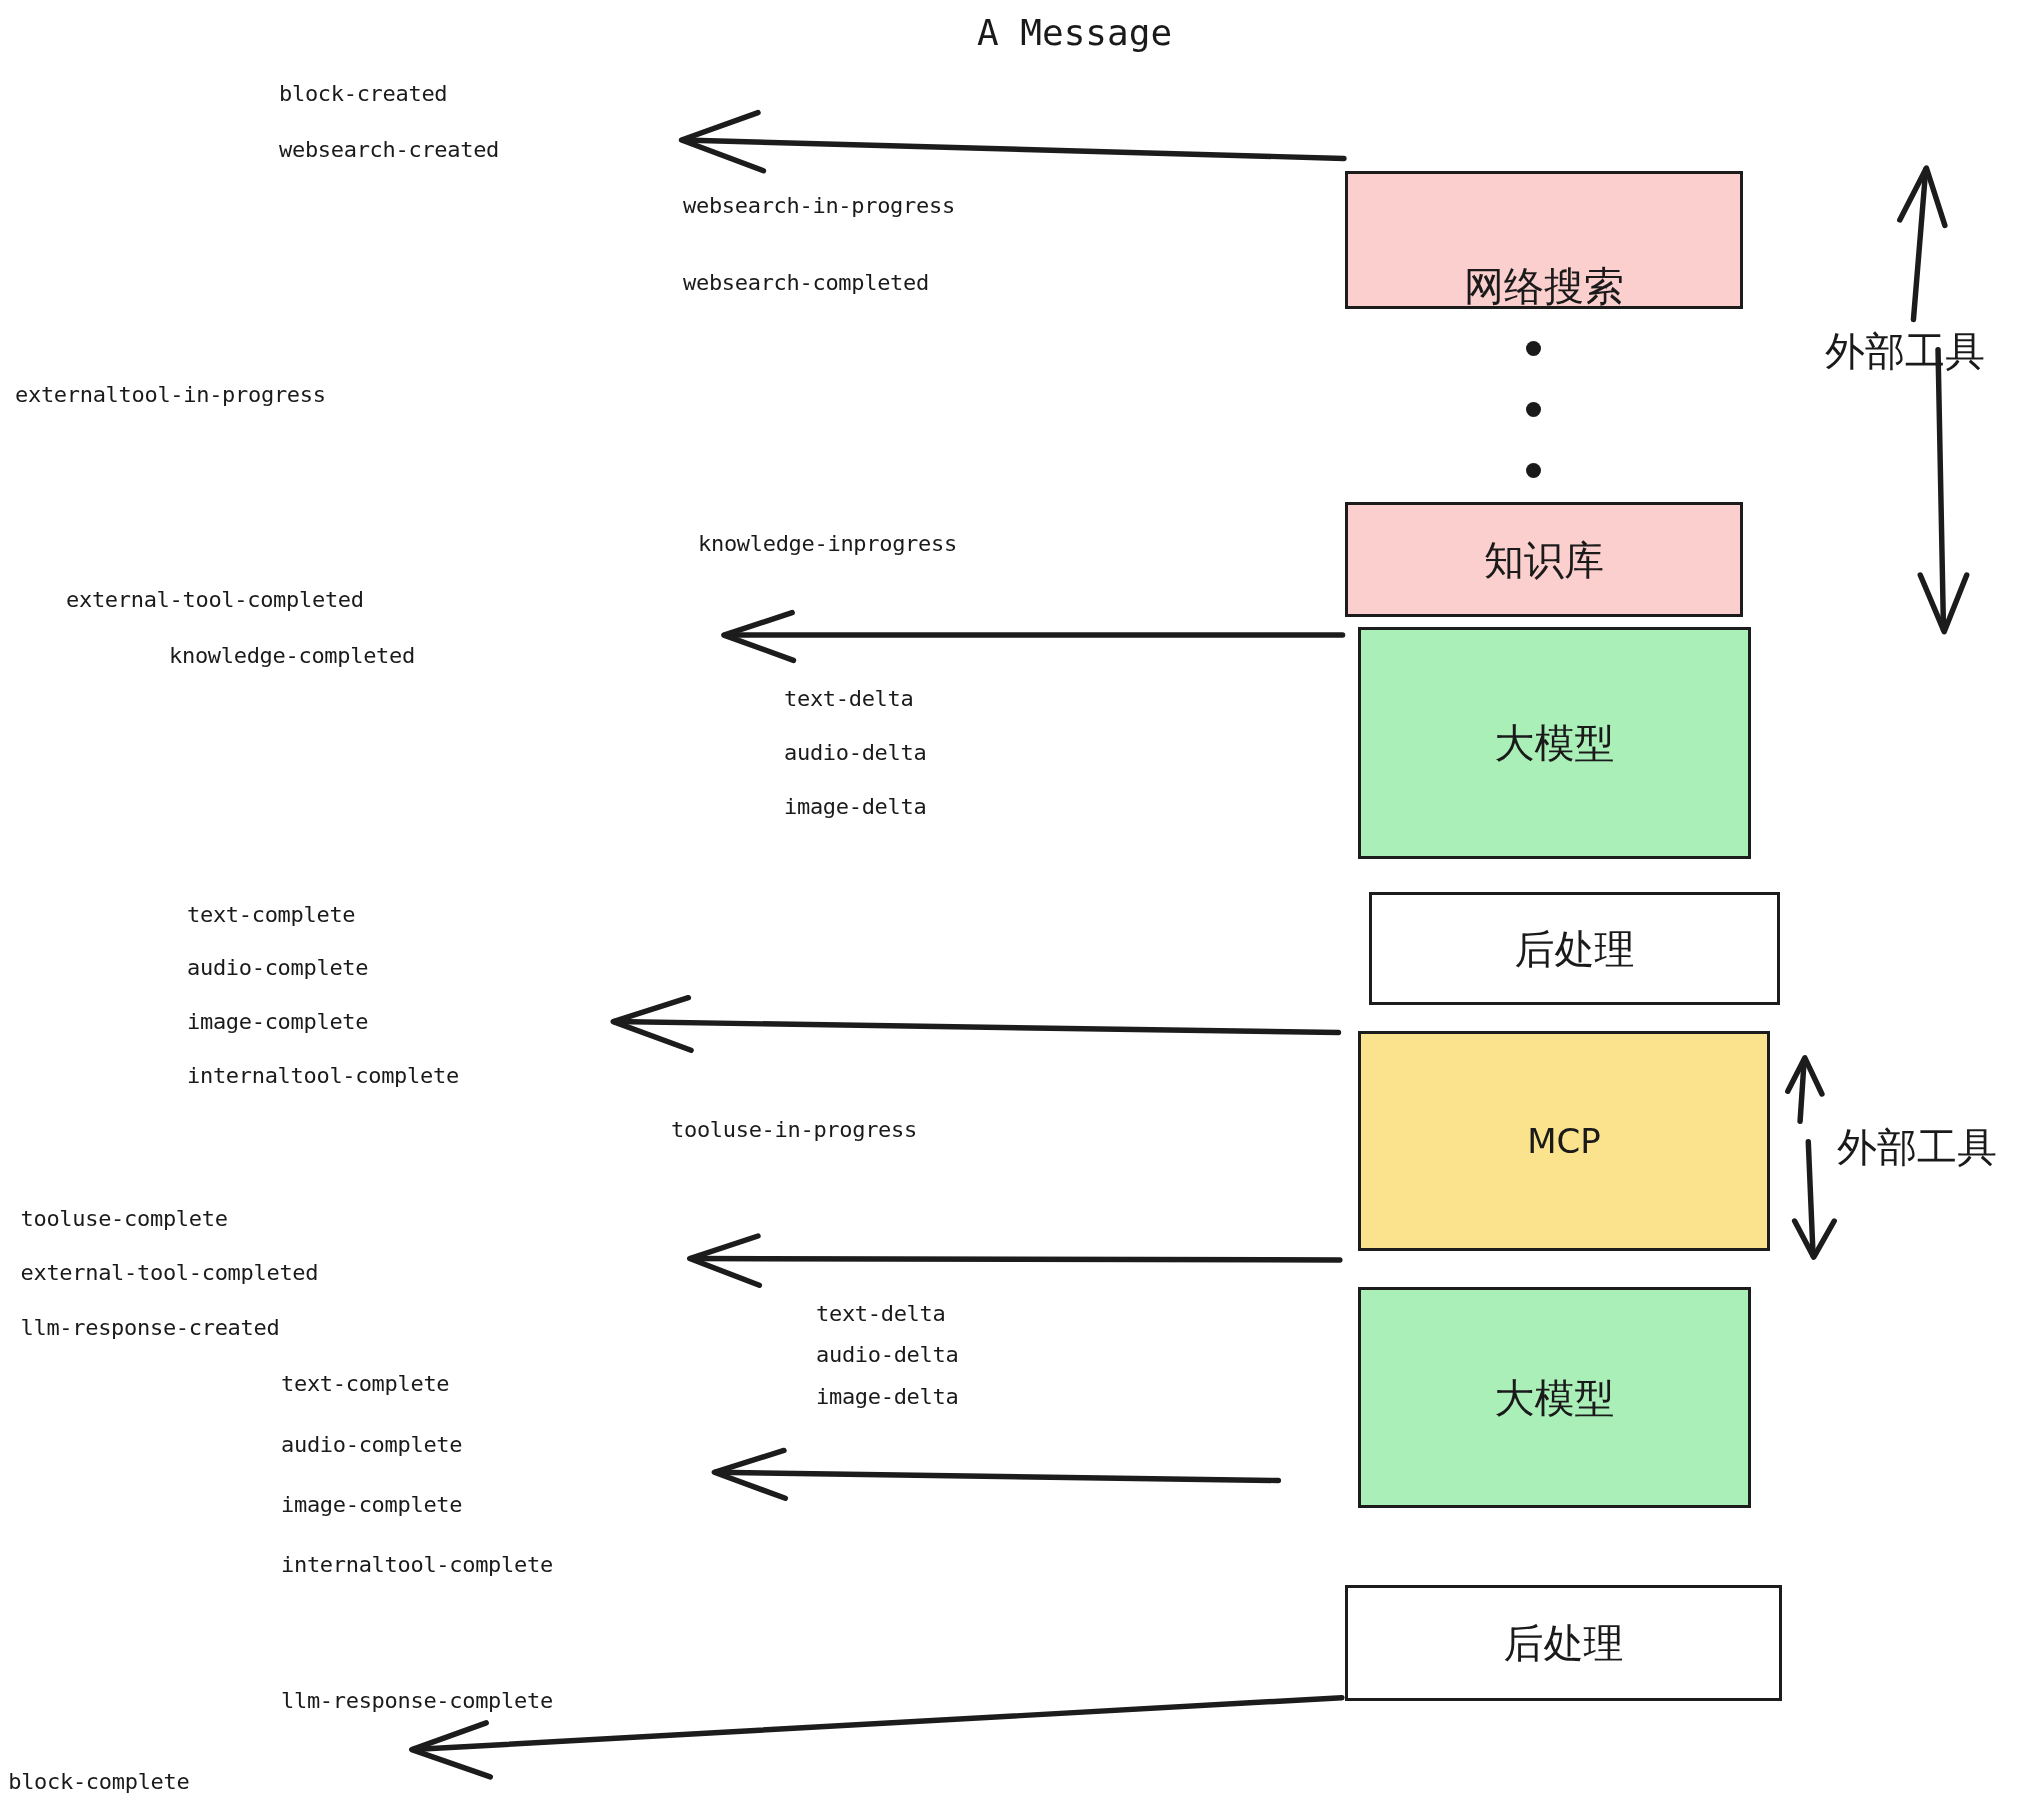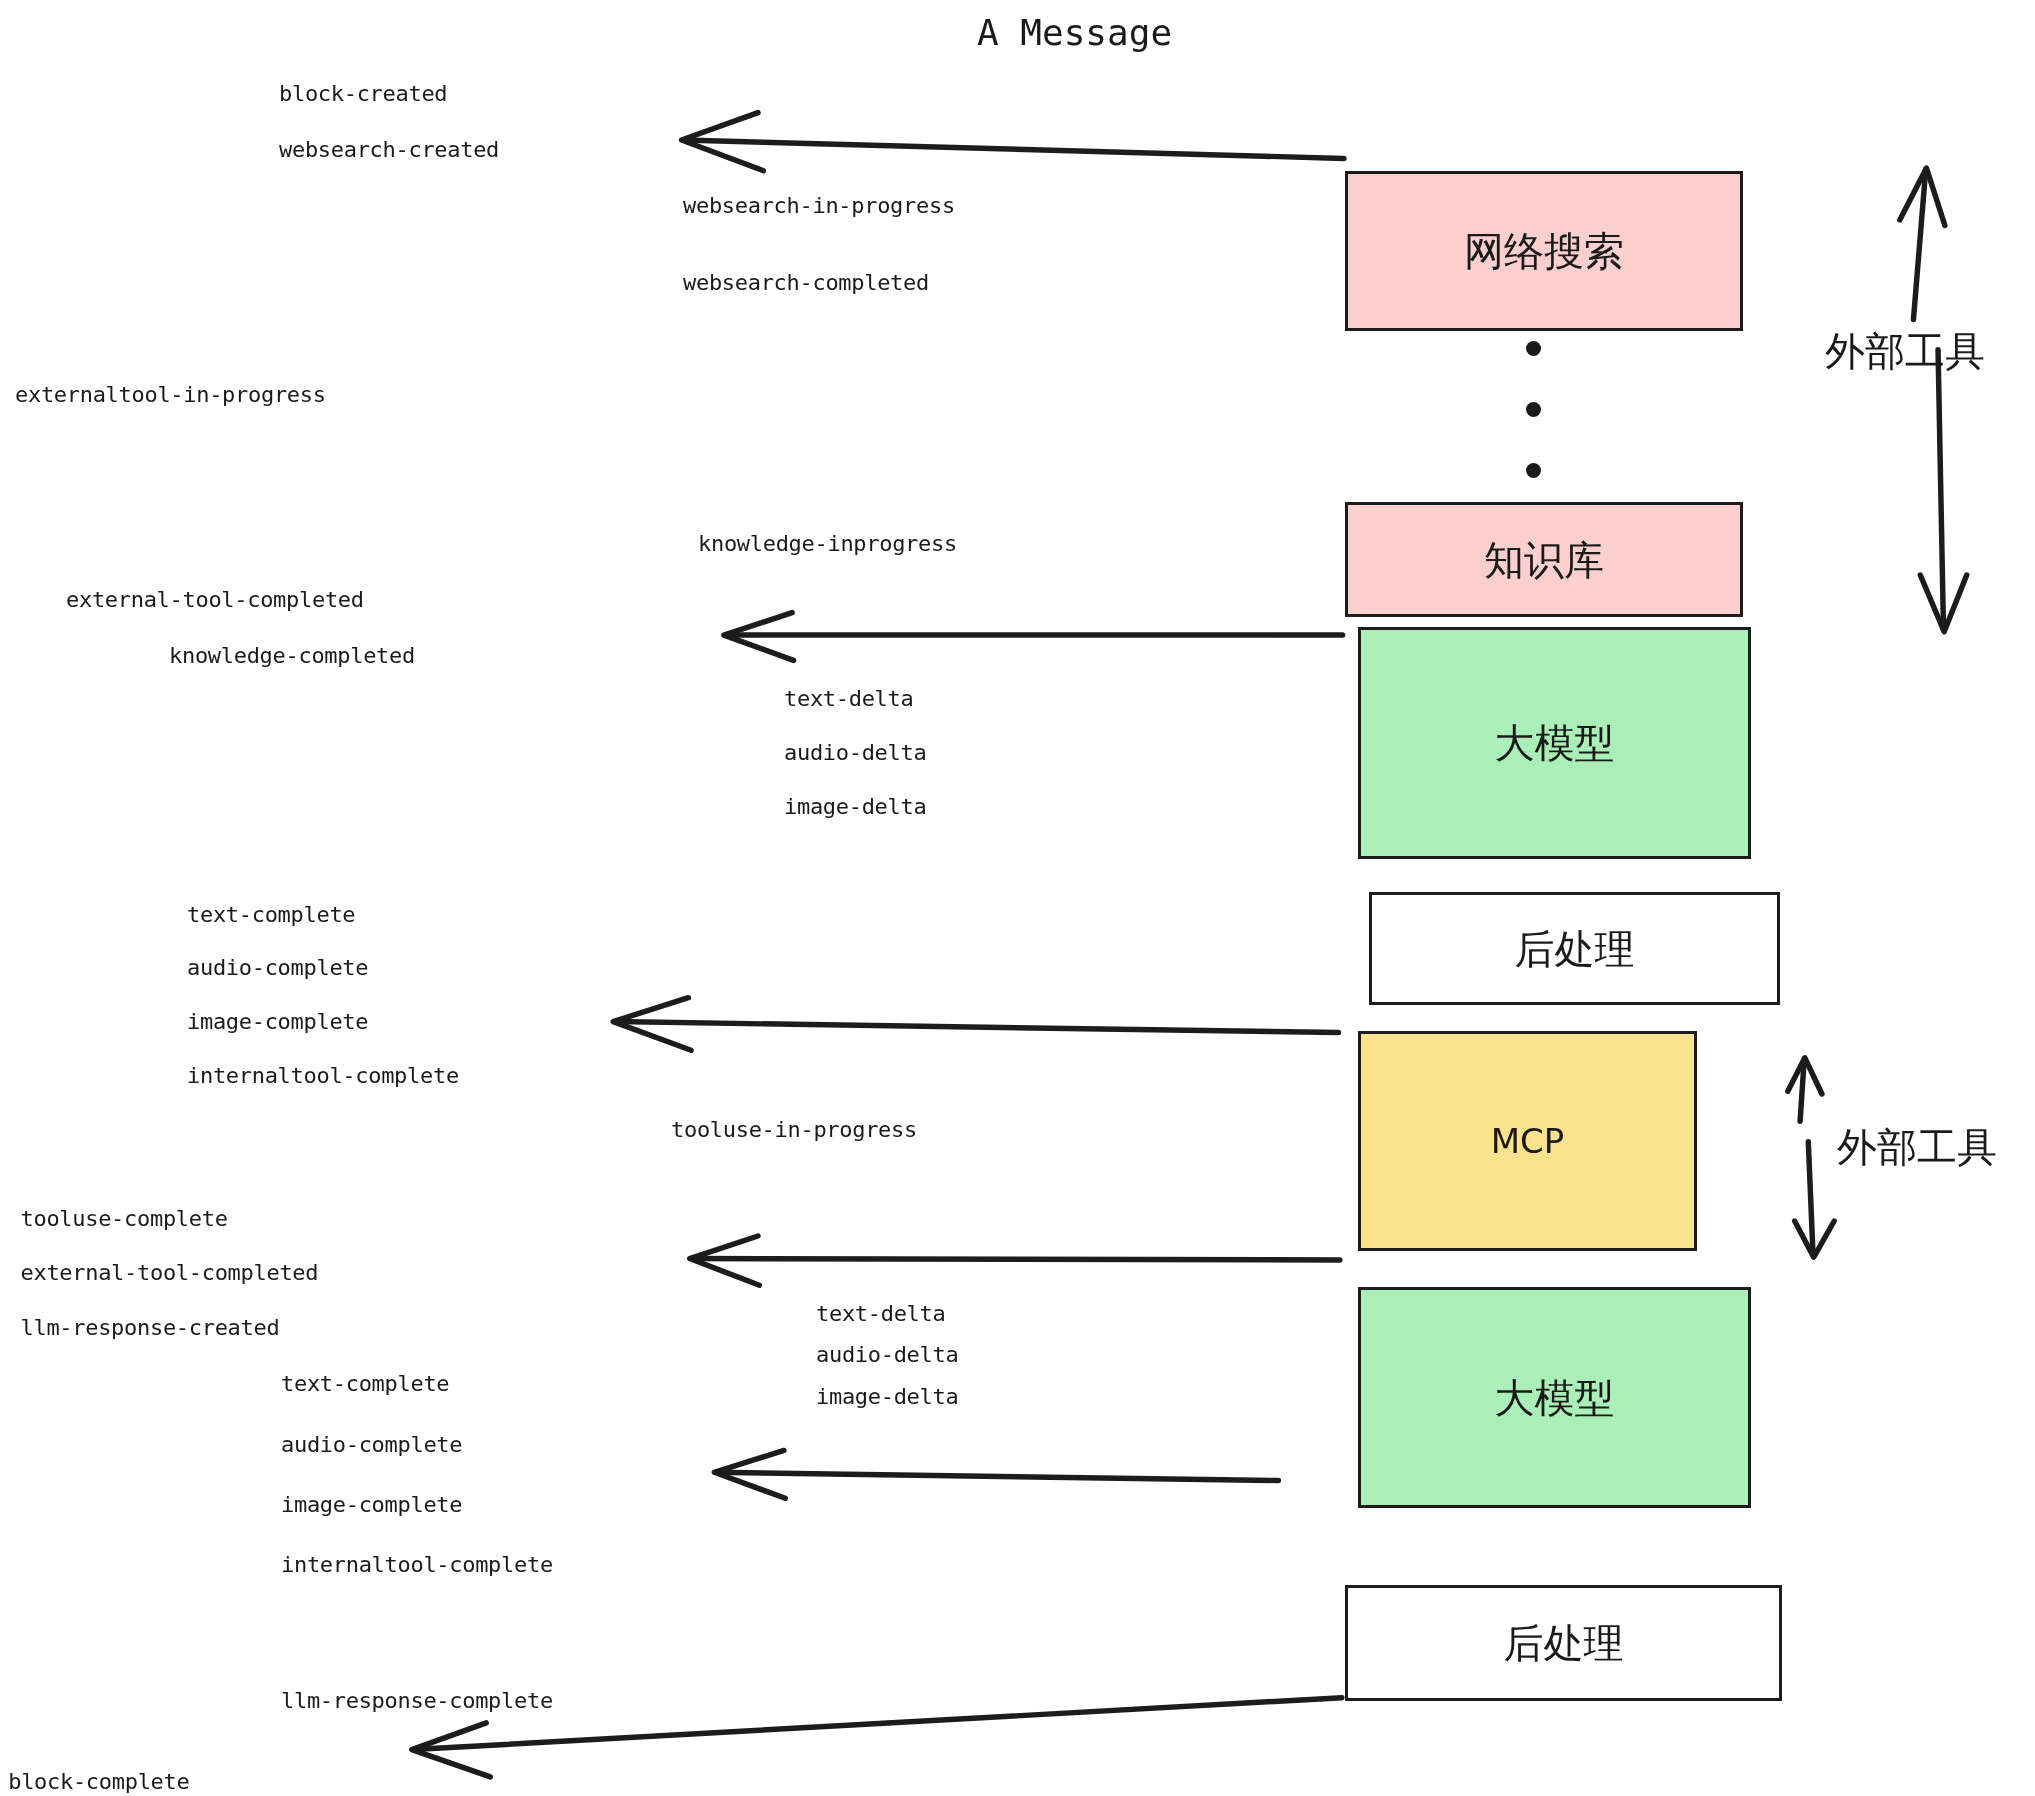--- a/index.html
+++ b/index.html
@@ -107,37 +107,37 @@
   <div class="evt" style="left:816px; top:1301px;">text-delta</div>
   <div class="evt" style="left:816px; top:1342px;">audio-delta</div>
   <div class="evt" style="left:816px; top:1384px;">image-delta</div>
   <div class="evt" style="left:281px;  top:1371px;">text-complete</div>
   <div class="evt" style="left:281px;  top:1432px;">audio-complete</div>
   <div class="evt" style="left:281px;  top:1492px;">image-complete</div>
   <div class="evt" style="left:281px;  top:1552px;">internaltool-complete</div>
   <div class="evt" style="left:281px;  top:1688px;">llm-response-complete</div>
   <div class="evt" style="left:8.2px;   top:1728px;margin-top:41px;">block-complete</div>
 
-  <div class="box" style="left:1345px; top:171px; width:398px; height:160px; background:#fccfcf;">
+  <div class="box" style="left:1345px; top:171px; width:398px; height:138px; background:#fccfcf;align-items:flex-end;">
     <span>网络搜索</span>
   </div>
 
   <div class="box" style="left:1345px; top:502px; width:398px; height:115px; background:#fccfcf;">
     <span>知识库</span>
   </div>
 
   <div class="box" style="left:1358px; top:627px; width:393px; height:232px; background:#abefb8;">
     <span>大模型</span>
   </div>
 
   <div class="box" style="left:1369px; top:892px; width:411px; height:113px; background:#ffffff;">
     <span>后处理</span>
   </div>
 
-  <div class="box mcp" style="left:1358px; top:1031px; width:339px; height:220px; background:#fbe28c;">
+  <div class="box mcp" style="left:1358px; top:1031px; width:412px; height:220px; background:#fbe28c;">
     <span>MCP</span>
   </div>
 
   <div class="box" style="left:1358px; top:1287px; width:393px; height:221px; background:#abefb8;">
     <span>大模型</span>
   </div>
 
   <div class="box" style="left:1345px; top:1585px; width:437px; height:116px; background:#ffffff;">
     <span>后处理</span>
   </div>

